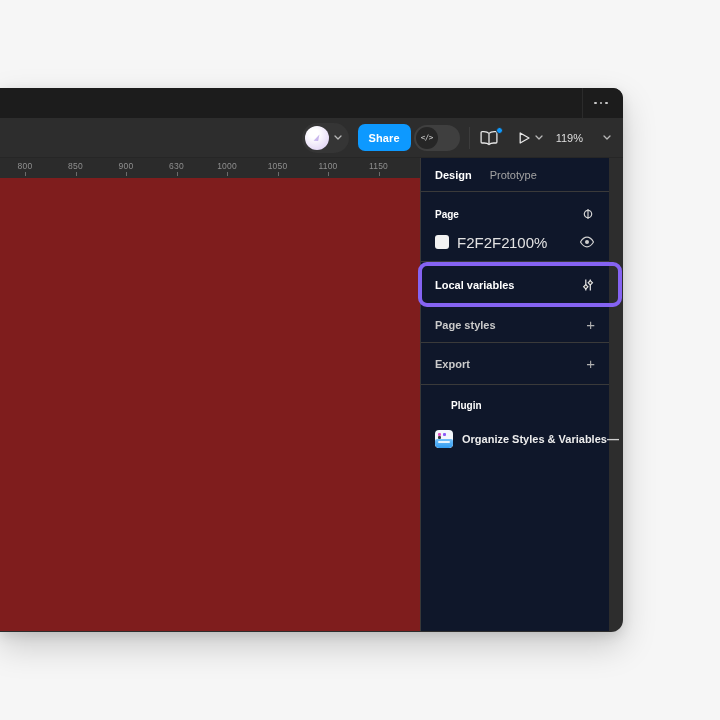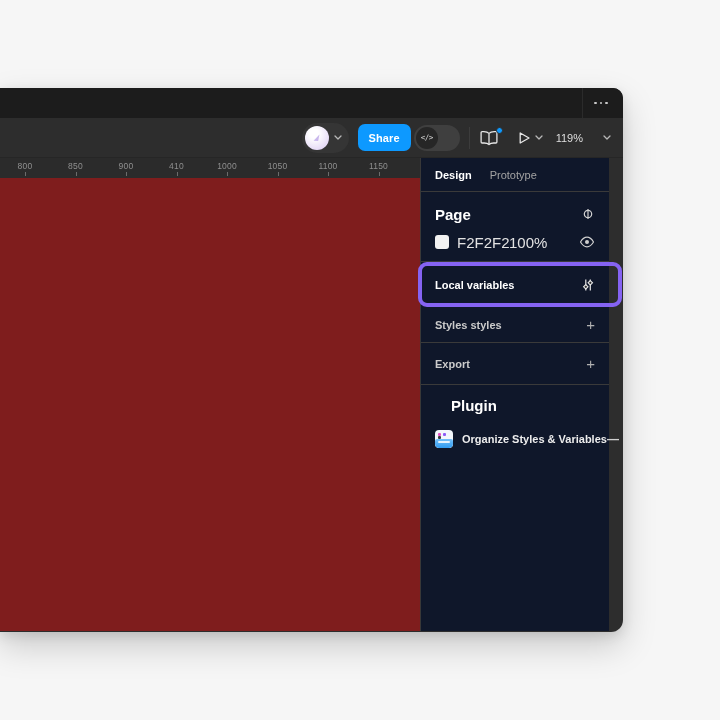--- a/index.html
+++ b/index.html
@@ -72,21 +72,21 @@
   .panel { position:relative; width:189px; background:#0f172a; border-left:1px solid #383838; }
   .tabs { height:34px; display:flex; align-items:center; padding:0 14px; gap:18px;
     border-bottom:1px solid #3A3A3A; }
   .tab { font-size:11px; cursor:pointer; }
   .tab.active { color:#FFFFFF; font-weight:700; }
   .tab.inactive { color:#A3A3A3; font-weight:400; }
 
   .page-section { height:70px; padding-top:8px; border-bottom:1px solid #3A3A3A; }
   .row { display:flex; align-items:center; padding:0 14px; }
   .row-28 { height:28px; }
-  .sec-title { font-size:15px; font-weight:700; color:#FFFFFF; }
+  .sec-title { font-size:10px; font-weight:700; color:#FFFFFF; }
   .spacer { flex:1; }
   .swatch { width:14px; height:14px; border-radius:3px; background:#F2F2F2; cursor:pointer; }
   .hex { font-size:15px; color:#E2E2E2; margin-left:8px; width:52px; cursor:text; }
   .opacity { font-size:15px; color:#E2E2E2; cursor:text; }
 
   .lv-row { position:relative; height:45px; display:flex; align-items:center; padding:0 14px; }
   .lv-highlight { position:absolute; left:-3px; top:0; width:204px; height:45px;
     border:4px solid #8563F2; border-radius:9px; pointer-events:none; }
   .lv-label { font-size:11px; font-weight:700; color:#FFFFFF; }
 
@@ -174,21 +174,21 @@
     </div>
   </div>
 
   <div class="content">
 
     <div class="canvas-col">
       <div class="ruler">
         <span class="num">800</span>
         <span class="num">850</span>
         <span class="num">900</span>
-        <span class="num">410</span>
+        <span class="num">630</span>
         <span class="num">1000</span>
         <span class="num">1050</span>
         <span class="num">1100</span>
         <span class="num">1150</span>
         <span class="tick"></span>
         <span class="tick"></span>
         <span class="tick"></span>
         <span class="tick"></span>
         <span class="tick"></span>
         <span class="tick"></span>
@@ -237,21 +237,21 @@
           <svg width="14" height="14" viewBox="0 0 14 14">
             <path d="M4.8 1.5 L4.8 12.5" stroke="#E6E6E6" stroke-width="1.2"></path>
             <path d="M9.3 1.5 L9.3 12.5" stroke="#E6E6E6" stroke-width="1.2"></path>
             <path d="M4.8 6.6 L7 8.8 L4.8 11 L2.6 8.8 Z" fill="#2D2D2D" stroke="#E6E6E6" stroke-width="1.1"></path>
             <path d="M9.3 2.6 L11.5 4.8 L9.3 7 L7.1 4.8 Z" fill="#2D2D2D" stroke="#E6E6E6" stroke-width="1.1"></path>
           </svg>
         </span>
       </div>
 
       <div class="simple-row">
-        <span class="dim-title">Styles styles</span>
+        <span class="dim-title">Page styles</span>
         <span class="spacer"></span>
         <span class="plus">+</span>
       </div>
 
       <div class="simple-row tall">
         <span class="dim-title">Export</span>
         <span class="spacer"></span>
         <span class="plus">+</span>
       </div>
 

